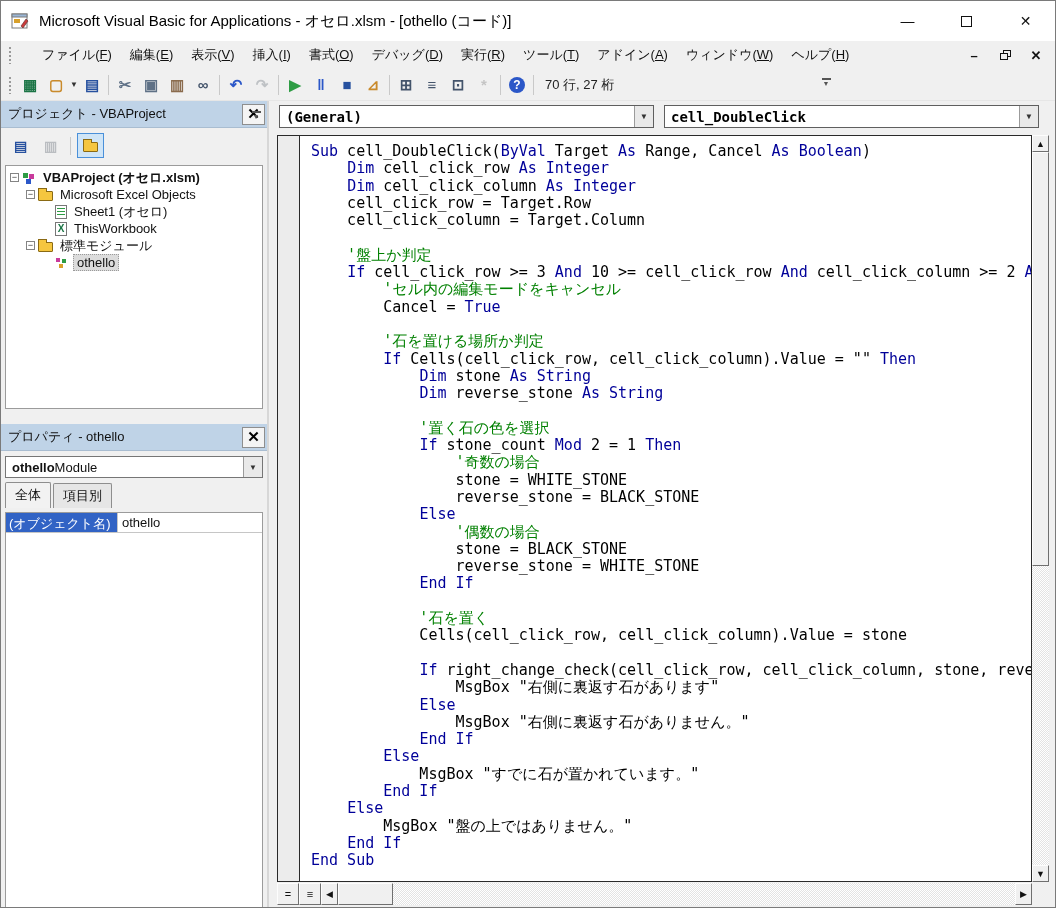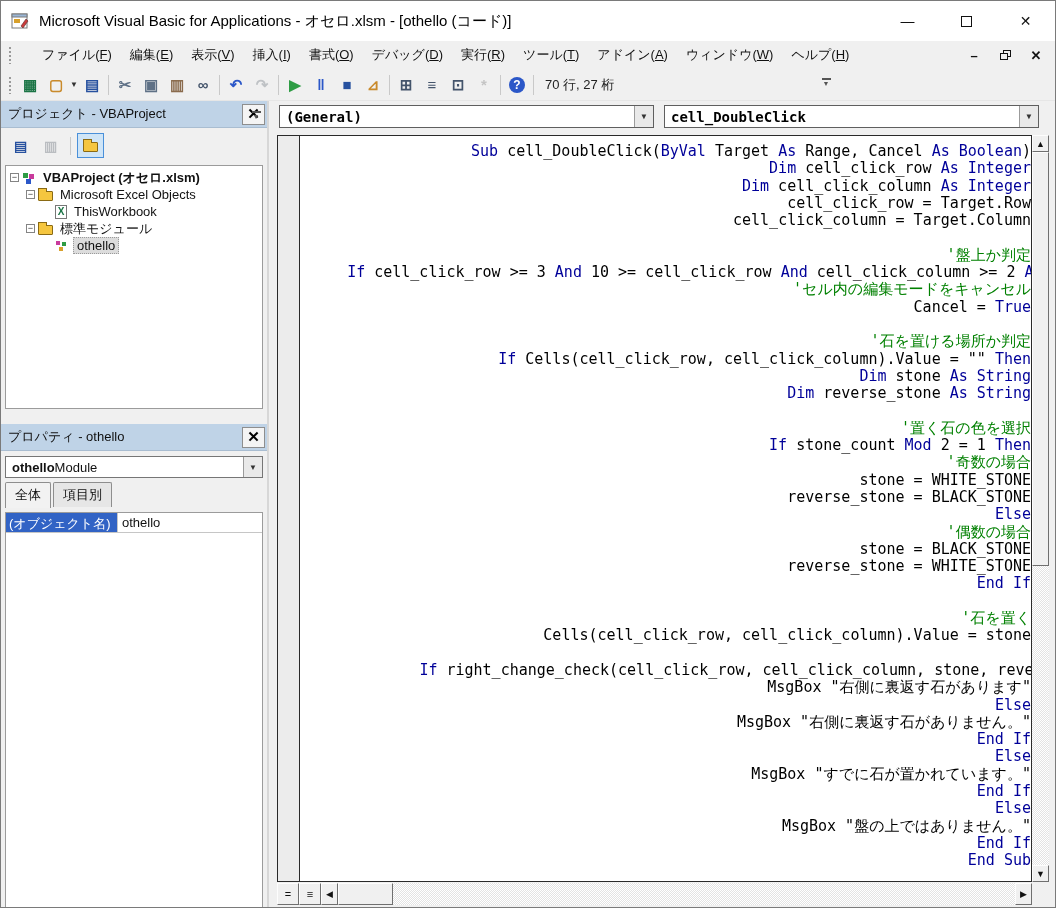--- a/index.html
+++ b/index.html
@@ -69,38 +69,38 @@
   .ico-book{width:12px;height:14px;background:#FFF;border:1px solid #777;color:#1A7445;font-size:10px;font-weight:bold;text-align:center;line-height:12px;}
   .ico-project{width:14px;height:13px;}
   .ico-project::before{content:"";position:absolute;left:1px;top:2px;width:5px;height:5px;background:#2E9C44;box-shadow:6px 1px 0 #C93B9C,3px 6px 0 #2B57C8;}
   .ico-module{width:14px;height:13px;}
   .ico-module::before{content:"";position:absolute;left:1px;top:2px;width:4px;height:4px;background:#C93B9C;box-shadow:6px 1px 0 #2E9C44,3px 6px 0 #D8A02B;}
 
   .properties-panel{position:absolute;left:0;top:415px;width:266px;height:493px;background:#F0F0F0;margin-top:8px;}
   .prop-combo{margin:5px 4px 0 4px;height:22px;background:#FFF;border:1px solid #767676;display:flex;align-items:center;padding-left:6px;font-size:13px;}
   .prop-combo .nm{font-weight:bold;}
   .combo-arrow{margin-left:auto;width:19px;height:100%;border-left:1px solid #9B9B9B;background:#E9E9E9;display:flex;align-items:center;justify-content:center;font-size:8px;color:#333;}
-  .prop-tabs{display:flex;margin:4px 4px 0 4px;align-items:flex-start;}
+  .prop-tabs{display:flex;margin:4px 4px 0 4px;align-items:center;}
   .ptab{padding:3px 9px;border:1px solid #8E8E8E;border-bottom:none;background:#E6E6E6;margin-right:2px;border-radius:2px 2px 0 0;font-size:13px;}
   .ptab.active{background:#F2F2F2;padding-bottom:4px;}
   .prop-grid{position:absolute;left:4px;right:4px;top:88px;bottom:4px;background:#FFF;border:1px solid #9B9B9B;}
   .prop-row{display:flex;height:20px;border-bottom:1px solid #C6C6C6;font-size:13px;}
   .prop-name{width:112px;padding:2px 3px;color:#FFF;background:#3163C5;border-right:1px solid #C6C6C6;white-space:nowrap;overflow:hidden;}
   .prop-value{flex:1;padding:2px 4px;white-space:nowrap;}
 
   
   .code-window{position:absolute;left:268px;top:100px;right:0;bottom:0;background:#F0F0F0;}
   .combo-row{position:absolute;left:10px;top:4px;right:16px;height:23px;display:flex;gap:10px;}
   .combo{flex:1;background:#FFF;border:1px solid #5F5F5F;display:flex;align-items:center;padding-left:6px;
      font-family:"DejaVu Sans Mono",monospace;font-weight:bold;font-size:14px;color:#000;justify-content:flex-end;}
   .code-frame{position:absolute;left:8px;top:34px;width:772px;height:772px;}
   .code-main{position:absolute;left:0;top:0;right:17px;bottom:25px;background:#FFF;border:1px solid #2A2A2A;display:flex;}
   .code-margin{width:22px;background:#ECECEC;border-right:1px solid #2A2A2A;flex:0 0 auto;}
   .code-text{flex:1;overflow:hidden;padding:7px 0 0 11px;font-family:"DejaVu Sans Mono",monospace;font-size:15px;line-height:17.3px;white-space:pre;}
-  .code-line{height:17.3px;text-align:right;}
+  .code-line{height:17.3px;}
   .code-text .k{color:#000099;}
   .code-text .c{color:#008000;}
   .code-text .t{color:#000000;}
 
   .checker{background-color:#FFF;background-image:
      linear-gradient(45deg,#E3E3E3 25%,transparent 25%,transparent 75%,#E3E3E3 75%),
      linear-gradient(45deg,#E3E3E3 25%,transparent 25%,transparent 75%,#E3E3E3 75%);
      background-size:2px 2px;background-position:0 0,1px 1px;}
   .btn3d{background:#F0F0F0;border:1px solid;border-color:#FDFDFD #6F6F6F #6F6F6F #FDFDFD;
      display:flex;align-items:center;justify-content:center;font-size:9px;color:#111;flex:0 0 auto;}
@@ -264,20 +264,25 @@
           <span class="ico ico-project"></span>
           <span class="label">VBAProject (オセロ.xlsm)</span>
         </div>
         <div class="tree-row" style="padding-left: 20px;">
           <span class="expander">−</span>
           <span class="ico ico-folder"></span>
           <span class="label">Microsoft Excel Objects</span>
         </div>
         <div class="tree-row" style="padding-left: 36px;">
           <span class="exp-spacer"></span>
+          <span class="ico ico-sheet"></span>
+          <span class="label">Sheet1 (オセロ)</span>
+        </div>
+        <div class="tree-row" style="padding-left: 36px;">
+          <span class="exp-spacer"></span>
           <span class="ico ico-book">X</span>
           <span class="label">ThisWorkbook</span>
         </div>
         <div class="tree-row" style="padding-left: 20px;">
           <span class="expander">−</span>
           <span class="ico ico-folder"></span>
           <span class="label">標準モジュール</span>
         </div>
         <div class="tree-row selected" style="padding-left: 36px;">
           <span class="exp-spacer"></span>

